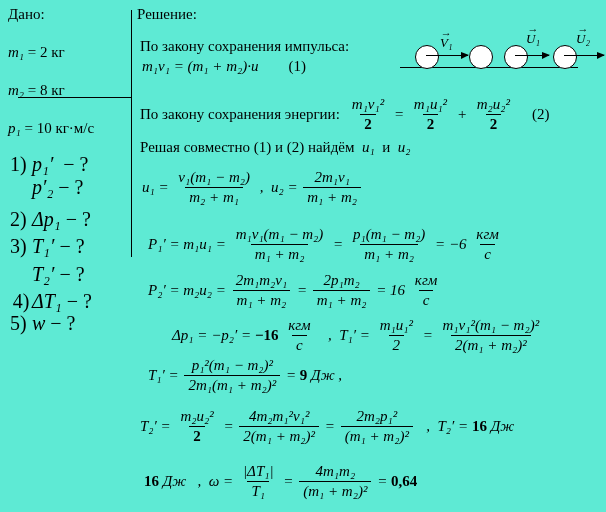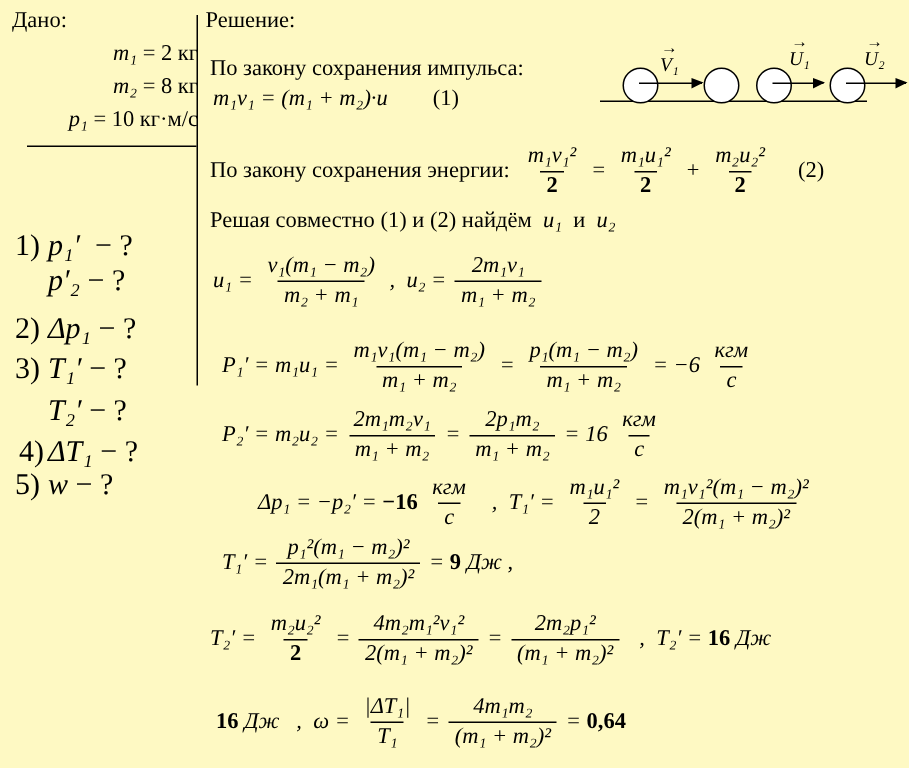--- a/index.html
+++ b/index.html
@@ -1,35 +1,35 @@
 <!DOCTYPE html>
 <html><head>
 <meta charset="utf-8">
 <style>
   html,body { margin:0; padding:0; background:#fff; }
   #page {
-    position:relative; width:606px; height:512px; background:#fef9c3; color:#000;
+    position:relative; width:606px; height:512px; background:#5eead4; color:#000;
     font-family:"Liberation Serif","DejaVu Serif",serif; font-size:15px; overflow:hidden;
   }
   .abs { position:absolute; }
   .rm { font-style:normal; }
   .it { font-style:italic; }
   .b  { font-weight:bold; font-style:normal; }
 
   
   .mline { position:absolute; display:flex; align-items:center; font-style:italic; }
   .mline span { white-space:pre; }
   .frac { display:inline-flex; flex-direction:column; align-items:center; text-align:center; margin:0 2px; }
   .frac .fn { padding:0 4px 1px; line-height:1.1; }
   .frac .fd { border-top:1px solid #000; padding:1px 4px 0; line-height:1.1; }
 
   
   #given { left:8px; top:6px; width:124px; }
   #given .gtitle { font-size:15px; }
-  #given .gitem { margin-top:5px; font-size:15px;text-align:right; }
+  #given .gitem { margin-top:21px; font-size:15px; }
   .qitem { position:absolute; left:10px; font-size:20px; white-space:pre; }
   .qnum { display:inline-block; width:22px; font-style:normal; }
   .hline { position:absolute; height:0; border-top:1px solid #000; }
   .vline { position:absolute; width:0; border-left:1px solid #000; }
 
   
   #diagram { left:398px; top:20px; width:208px; height:52px; }
   .ball { position:absolute; width:22px; height:22px; border:1px solid #000; border-radius:50%; background:#fff; }
   .harrow { position:absolute; height:1px; background:#000; }
   .harrow:after { content:""; position:absolute; right:-1px; top:-3px; width:0; height:0;

